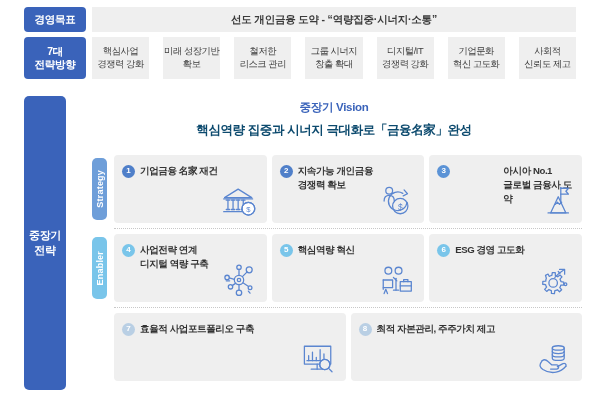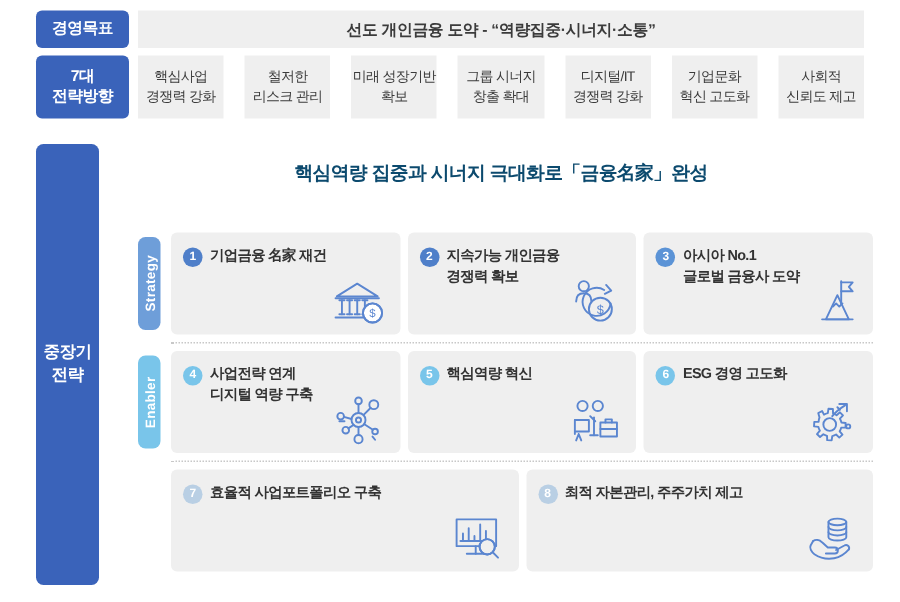--- a/index.html
+++ b/index.html
@@ -232,39 +232,40 @@
   <div id="goal-label" class="lbl-blue" style="white-space: pre-line;">경영목표</div>
   <div id="goal-banner">선도 개인금융 도약 - “역량집중·시너지·소통”</div>
 </div>
 
 <div id="dir-row" class="row">
   <div id="dir-label" class="lbl-blue" style="white-space: pre-line;">7대
 전략방향</div>
   <div id="dir-list">
     <div class="dir-box" style="white-space: pre-line;">핵심사업
 경쟁력 강화</div>
+    <div class="dir-box" style="white-space: pre-line;">미래 성장기반
+확보</div>
     <div class="dir-box" style="white-space: pre-line;">철저한
 리스크 관리</div>
-    <div class="dir-box" style="white-space: pre-line;">미래 성장기반
-확보</div>
     <div class="dir-box" style="white-space: pre-line;">그룹 시너지
 창출 확대</div>
     <div class="dir-box" style="white-space: pre-line;">디지털/IT
 경쟁력 강화</div>
     <div class="dir-box" style="white-space: pre-line;">기업문화
 혁신 고도화</div>
     <div class="dir-box" style="white-space: pre-line;">사회적
 신뢰도 제고</div>
   </div>
 </div>
 
 <div id="strategy-bar" style="white-space: pre-line;">중장기
 전략</div>
 
 <div id="vision">
+  <div id="vision-title">중장기 Vision</div>
   <div id="vision-sub">핵심역량 집중과 시너지 극대화로「금융名家」완성</div>
 </div>
 
 <div id="content">
 
   <div class="band">
     <div class="vtab strategy">
       <span>Strategy</span>
     </div>
     <div class="cards">
@@ -303,21 +304,21 @@
             <path d="M31.5 7 L35.5 11.5 L30.5 14"></path>
             <circle cx="27" cy="26" r="9"></circle>
             <text x="27" y="30" font-size="10" font-family="Liberation Sans, sans-serif" fill="#5b86d0" stroke="none" text-anchor="middle">$</text>
           </svg>
         </div>
       </div>
 
       <div class="card">
         <div class="card-head">
           <div class="badge c3">3</div>
-          <div class="card-title" style="white-space: pre-line;">아시아 No.1
+          <div class="card-title" style="white-space: pre-line; margin-left: 48px;">아시아 No.1
 글로벌 금융사 도약</div>
         </div>
         <div class="card-icon">
           <svg viewBox="0 0 44 40" fill="none" stroke="#5b86d0" stroke-width="1.5" stroke-linecap="round" stroke-linejoin="round">
             <path d="M30 4 V22"></path>
             <path d="M30 5 H39 L36 8.5 L39 12 H30"></path>
             <path d="M18 34 L27 15 L36 34 Z"></path>
             <path d="M23.5 24 L26 21.5 L28.5 24 L31 21.5"></path>
             <path d="M15 34 H39"></path>
           </svg>

